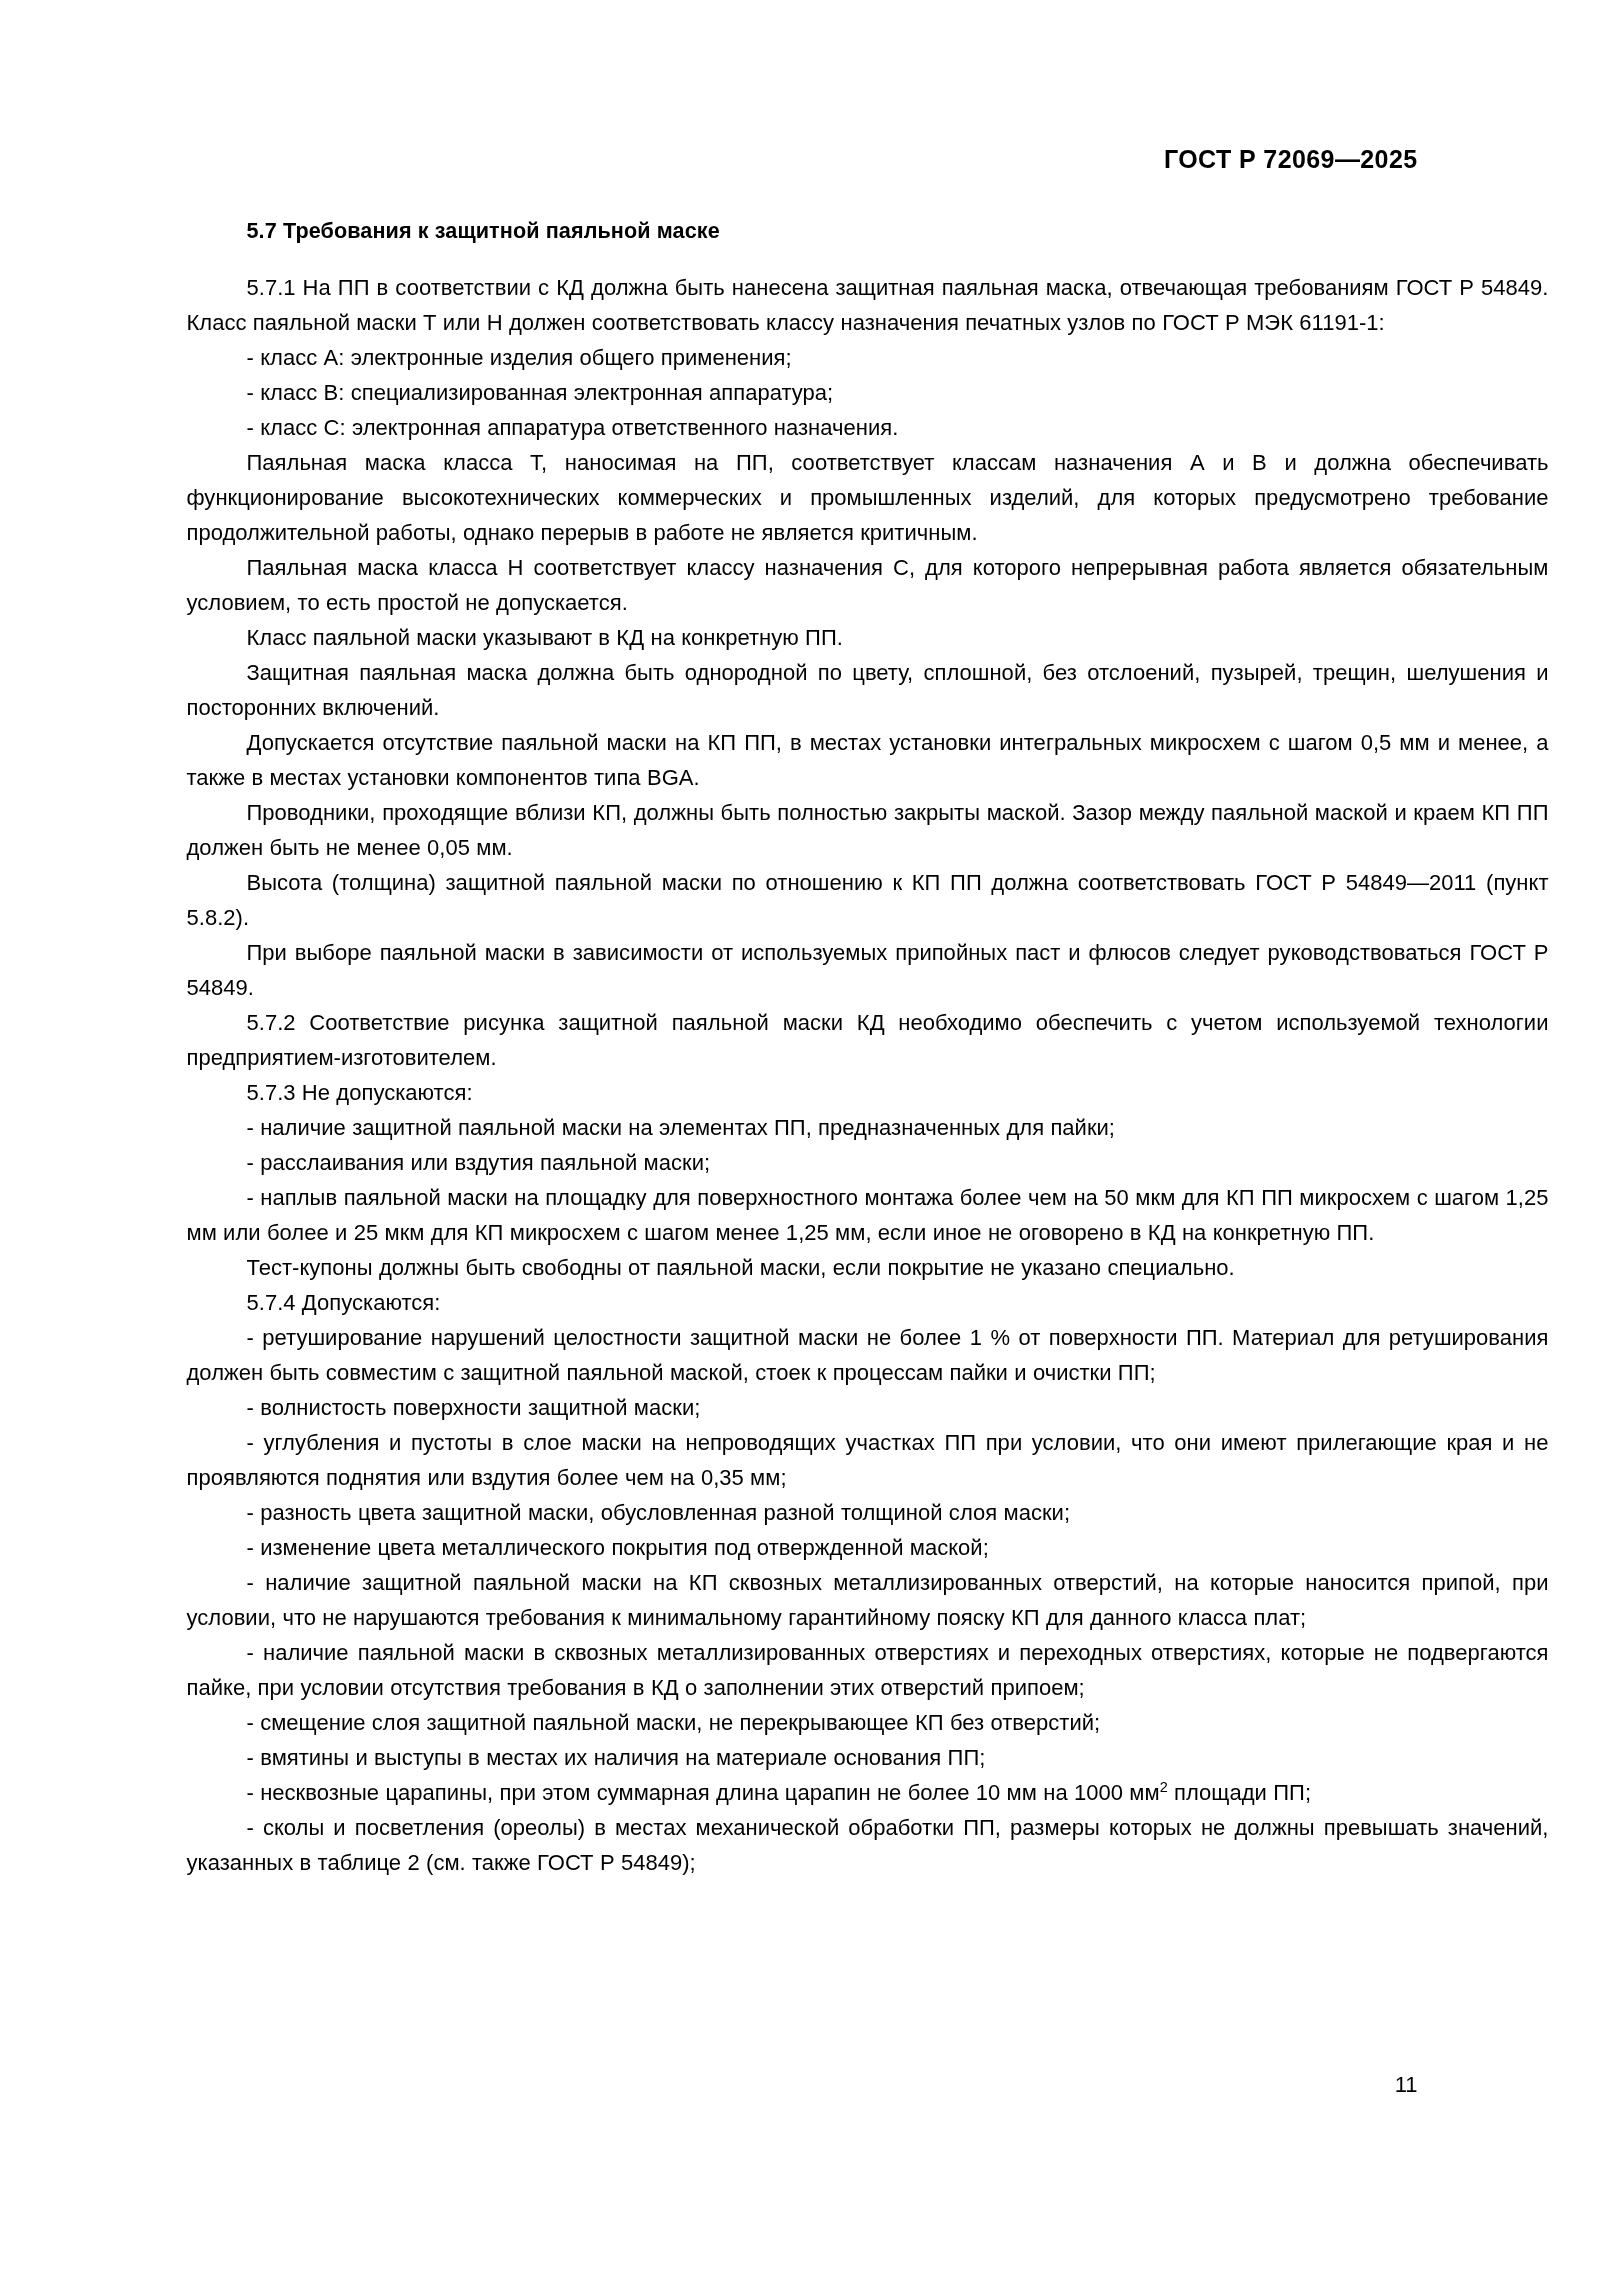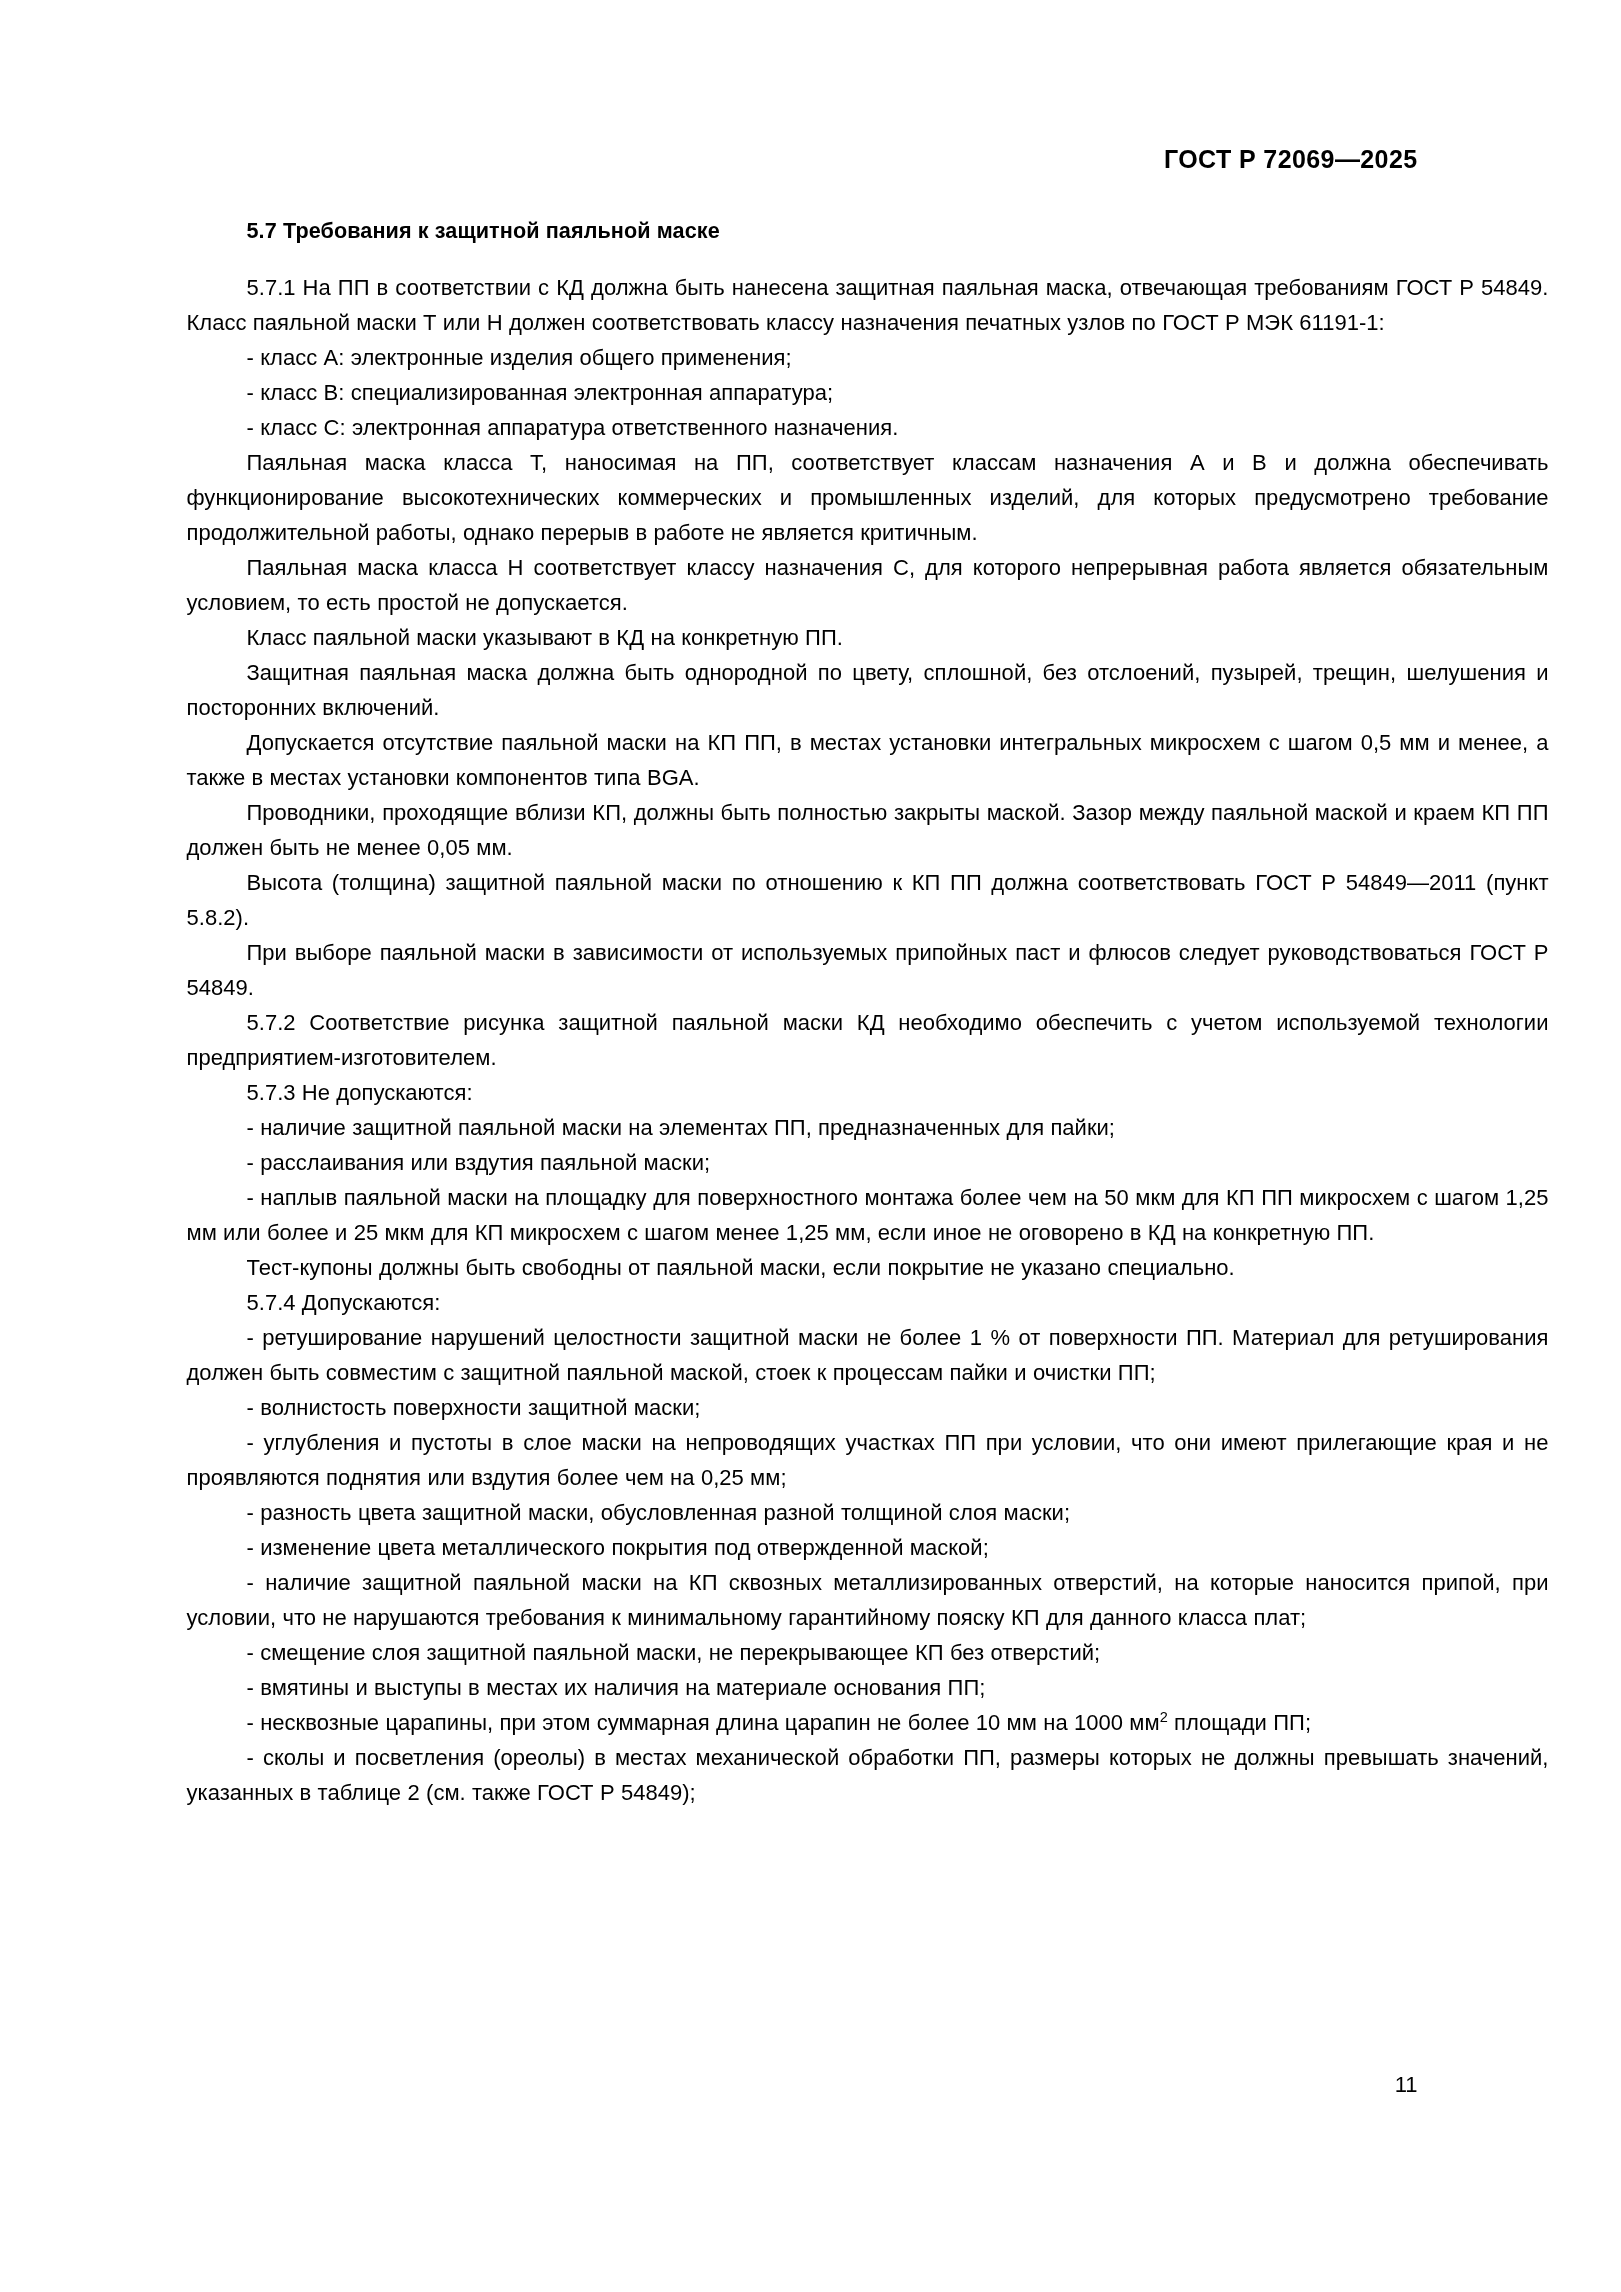--- a/index.html
+++ b/index.html
@@ -100,24 +100,25 @@
 
     <p class="para bullet nojust">- наличие защитной паяльной маски на элементах ПП, предназначенных для пайки;</p>
     <p class="para bullet nojust">- расслаивания или вздутия паяльной маски;</p>
     <p class="para bullet">- наплыв паяльной маски на площадку для поверхностного монтажа более чем на 50 мкм для КП ПП микросхем с шагом 1,25 мм или более и 25 мкм для КП микросхем с шагом менее 1,25 мм, если иное не оговорено в КД на конкретную ПП.</p>
 
     <p class="para indent nojust">Тест-купоны должны быть свободны от паяльной маски, если покрытие не указано специально.</p>
     <p class="para indent nojust">5.7.4  Допускаются:</p>
 
     <p class="para bullet">- ретуширование нарушений целостности защитной маски не более 1 % от поверхности ПП. Материал для ретуширования должен быть совместим с защитной паяльной маской, стоек к процессам пайки и очистки ПП;</p>
     <p class="para bullet nojust">- волнистость поверхности защитной маски;</p>
-    <p class="para bullet">- углубления и пустоты в слое маски на непроводящих участках ПП при условии, что они имеют прилегающие края и не проявляются поднятия или вздутия более чем на 0,25 мм;</p>
+    <p class="para bullet">- углубления и пустоты в слое маски на непроводящих участках ПП при условии, что они имеют прилегающие края и не проявляются поднятия или вздутия более чем на 0,35 мм;</p>
     <p class="para bullet nojust">- разность цвета защитной маски, обусловленная разной толщиной слоя маски;</p>
     <p class="para bullet nojust">- изменение цвета металлического покрытия под отвержденной маской;</p>
     <p class="para bullet">- наличие защитной паяльной маски на КП сквозных металлизированных отверстий, на которые наносится припой, при условии, что не нарушаются требования к минимальному гарантийному пояску КП для данного класса плат;</p>
+    <p class="para bullet">- наличие паяльной маски в сквозных металлизированных отверстиях и переходных отверстиях, которые не подвергаются пайке, при условии отсутствия требования в КД о заполнении этих отверстий припоем;</p>
     <p class="para bullet nojust">- смещение слоя защитной паяльной маски, не перекрывающее КП без отверстий;</p>
     <p class="para bullet nojust">- вмятины и выступы в местах их наличия на материале основания ПП;</p>
     <p class="para bullet"><span>- несквозные царапины, при этом суммарная длина царапин не более 10 мм на 1000 мм</span><sup>2</sup><span> площади ПП;</span></p>
     <p class="para bullet">- сколы и посветления (ореолы) в местах механической обработки ПП, размеры которых не должны превышать значений, указанных в таблице 2 (см. также ГОСТ Р 54849);</p>
 
   </div>
 
   <div class="pagenum">11</div>
 
 </div>

